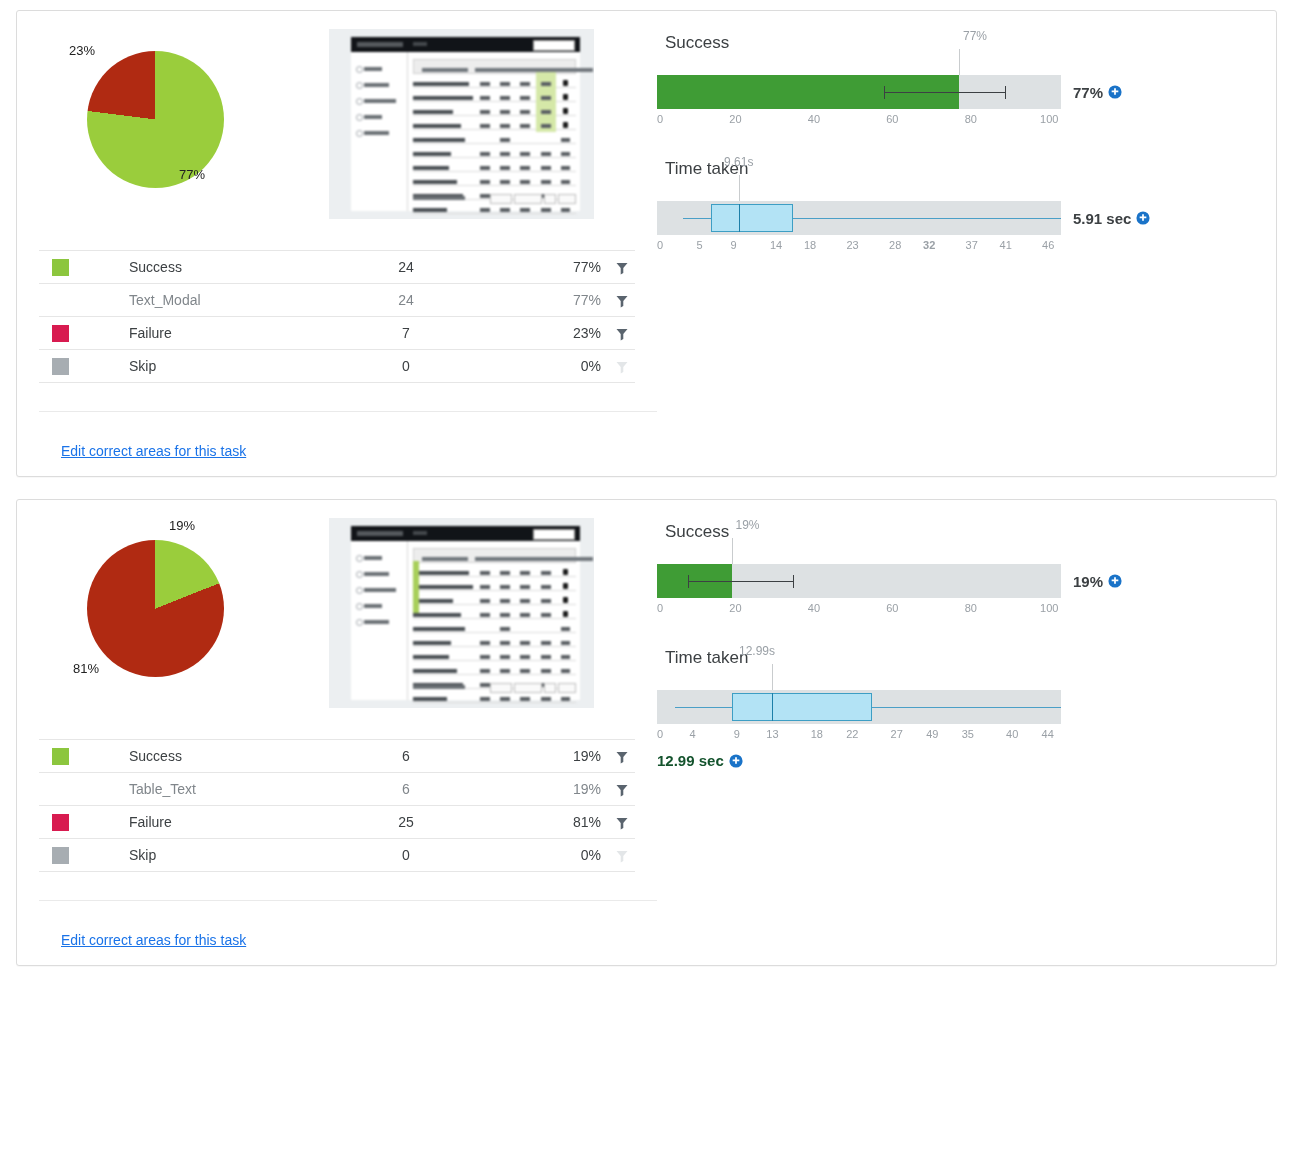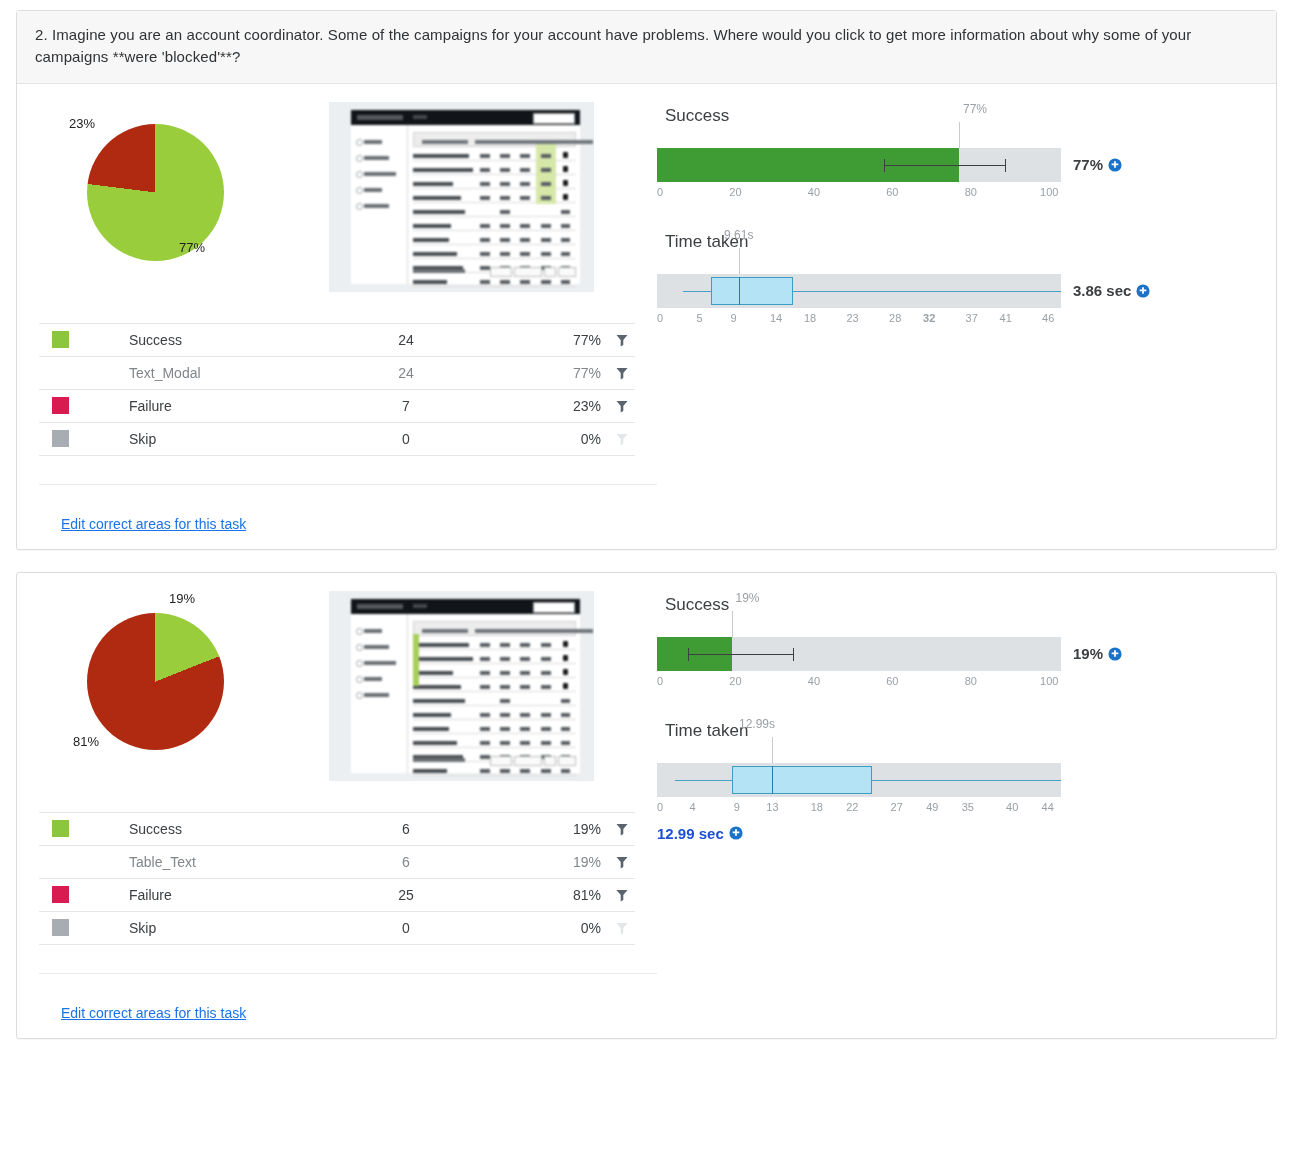--- a/index.html
+++ b/index.html
@@ -123,31 +123,30 @@
   .axis span {
     position: absolute; top: 0; font-size: 11px; color: #9aa0a6; transform: translateX(-50%);
   }
   .axis span.first { transform: none; }
 
   
   .box-track { position: relative; height: 34px; background: #dde1e3; width: 404px; flex:none; }
   .whisker { position:absolute; top: 17px; height: 1px; background:#4a9fc7; }
   .boxrect { position:absolute; top: 3px; bottom: 3px; background:#b3e3f5; border: 1px solid #3d9ec4; box-sizing:border-box; }
   .median { position:absolute; top: 3px; bottom: 3px; width:1px; background:#1d7fa8; }
-  .box-value-below { font-size: 15px; font-weight: bold; color:#1d4ed8; display:flex; align-items:center; gap:5px; margin-top: 2px; }
+  .box-value-below { font-size: 15px; font-weight: bold; color:#14532d; display:flex; align-items:center; gap:5px; margin-top: 2px; }
 
   .plus-icon { width: 14px; height: 14px; display:inline-block; }
 </style>
 </head>
 <body>
 
 <div class="page">
 
   <div class="task-card" id="card-0">
-    <div class="card-header">2. Imagine you are an account coordinator. Some of the campaigns for your account have problems. Where would you click to get more information about why some of your campaigns **were 'blocked'**?</div>
     <div class="card-body">
 
       <div class="col-left">
         <div class="left-top">
 
           <div class="pie-wrap">
             <div class="pie" id="pie-0" style="background: conic-gradient(rgb(154, 205, 60) 0deg, rgb(154, 205, 60) 277.2deg, rgb(176, 42, 18) 277.2deg, rgb(176, 42, 18) 360deg);"></div>
             <div class="pie-label" style="left:30px; top:14px;">23%</div>
             <div class="pie-label" style="left:140px; top:138px;">77%</div>
           </div>
@@ -380,21 +379,21 @@
           <div class="chart-area">
             <div class="bar-row">
               <div class="box-track" id="tbox-0">
                   <div class="whisker" style="left: 25.5158px; width: 378.484px;"></div>
                   <div class="boxrect" style="left: 53.5832px; width: 82.5011px;"></div>
                   <div class="median" style="left: 81.7356px;"></div>
                   <div class="marker-line" style="left: 81.7356px;"></div>
                   <div class="marker-text" style="left: 81.7356px;">9.61s</div>
                 </div>
               <div class="bar-value" id="tval-right-0">
-                <span>3.86 sec</span>
+                <span>5.91 sec</span>
                 <span class="plus-icon">
                   <svg viewBox="0 0 16 16" width="14" height="14">
                       <circle cx="8" cy="8" r="7.5" fill="#1a73c8"></circle>
                       <path d="M7 3.6h2v2.8h2.8v2H9v2.8H7V8.4H4.2v-2H7z" fill="#fff"></path>
                     </svg>
                 </span>
               </div>
             </div>
             <div class="axis" id="taxis-0">
                 <span class="first" style="left: 0px;">0</span>

